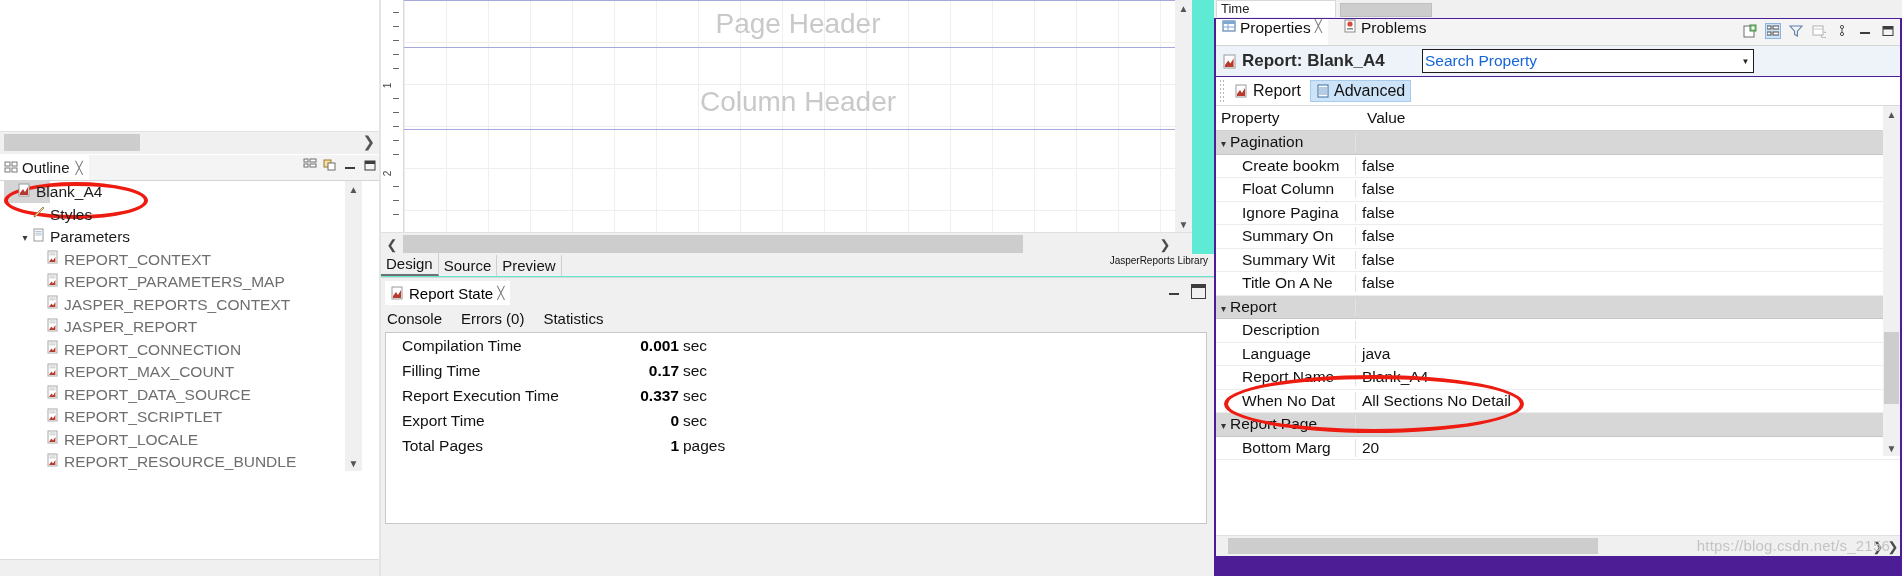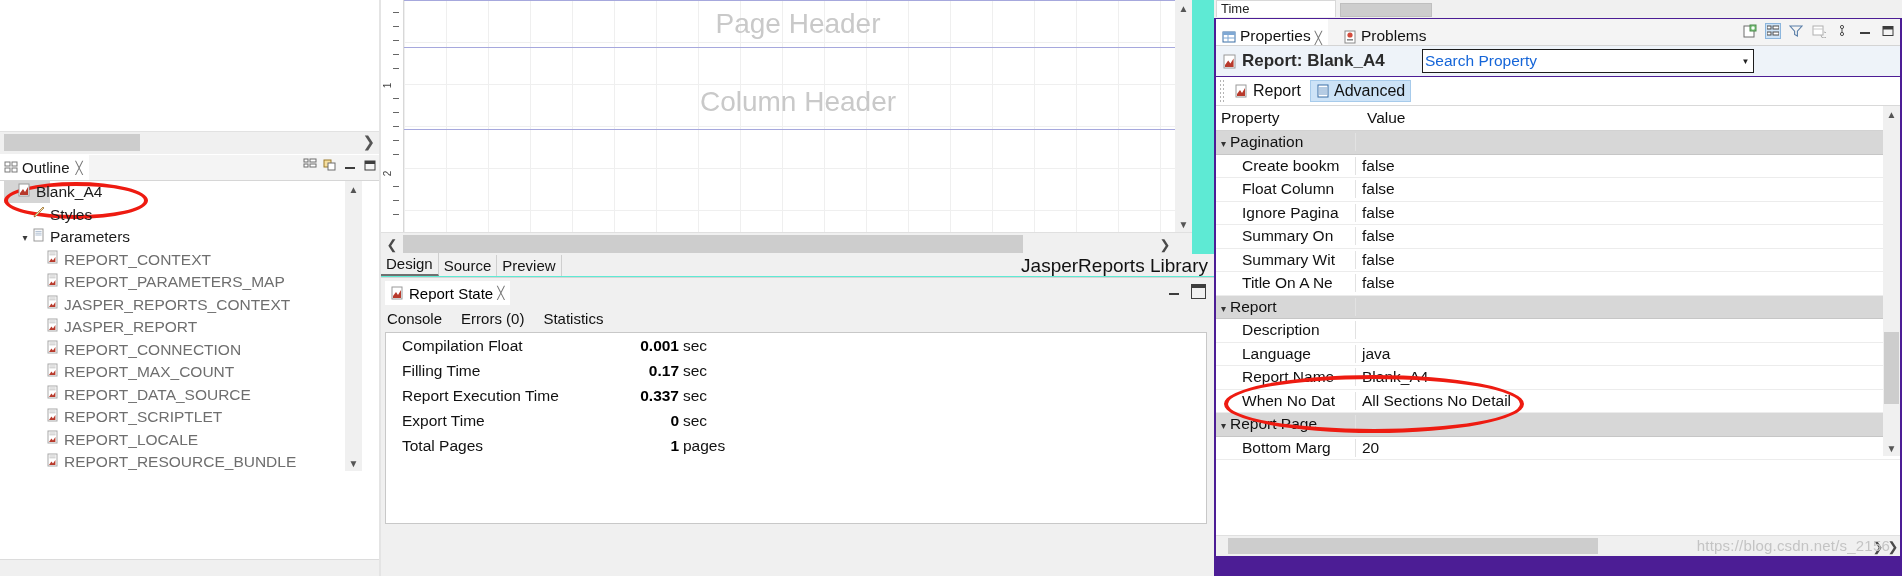--- a/index.html
+++ b/index.html
@@ -269,21 +269,21 @@
     background: #f0f0f0;
     border-right: 1px solid #cfcfcf;
   }
   .etab.active {
     background: #f0f0f0;
     border-bottom: 2px solid #707070;
   }
   .jr-lib {
     position: absolute;
     right: 6px; top: 255px;
-    font-size: 19px;
+    font-size: 10px;
     color: #121212;
   }
 
   .rs-panel {
     position: absolute;
     left: 0; top: 277px;
     width: 833px; height: 299px;
     background: #f0f0f0;
     border-top: 1px solid #d5d5d5;
   }
@@ -399,21 +399,21 @@
   .rp-tabbar {
     position: absolute;
     left: 2px; top: 19px;
     width: 684px; height: 26px;
     background: #f4f4f4;
     border-bottom: 1px solid #d4d4d4;
   }
   .rp-tab {
     position: absolute;
     top: 0; height: 26px;
-    display: flex; align-items: flex-end; gap: 4px;
+    display: flex; align-items: flex-start; gap: 4px;
     padding: 0 6px;
     font-size: 15.5px;
     color: #111;
   }
   .rp-tab.active { background: #ffffff; }
   .rp-tab .close-x { color: #777; font-size: 12px; }
   .rp-tools {
     position: absolute;
     right: 4px; top: 4px;
     display: flex; gap: 7px; align-items: center;
@@ -903,21 +903,21 @@
         <span class="mm-min"></span>
         <span class="mm-max"></span>
       </div>
       <div class="rs-subtabs" id="rs-subtabs">
           <div class="rs-subtab">Console</div>
           <div class="rs-subtab">Errors (0)</div>
           <div class="rs-subtab">Statistics</div>
         </div>
       <div class="stats-box" id="stats-box">
           <div class="stat-row">
-            <span class="stat-name">Compilation Float</span>
+            <span class="stat-name">Compilation Time</span>
             <span class="stat-val">0.001</span>
             <span class="stat-unit">sec</span>
           </div>
           <div class="stat-row">
             <span class="stat-name">Filling Time</span>
             <span class="stat-val">0.17</span>
             <span class="stat-unit">sec</span>
           </div>
           <div class="stat-row">
             <span class="stat-name">Report Execution Time</span>

